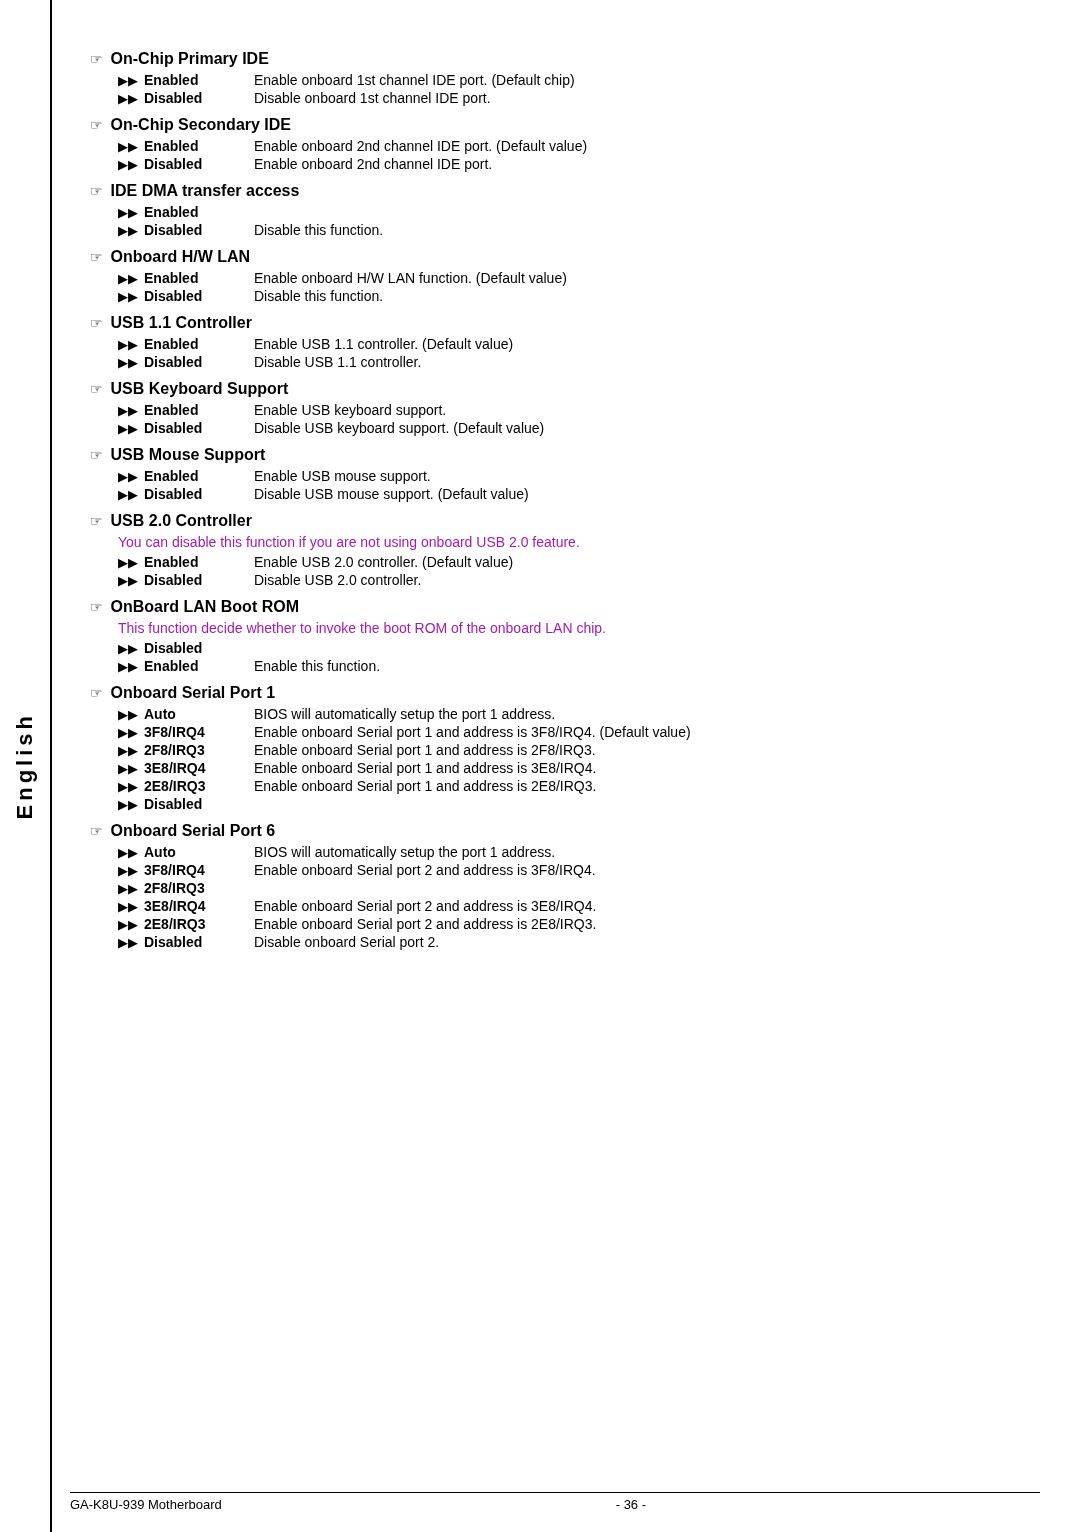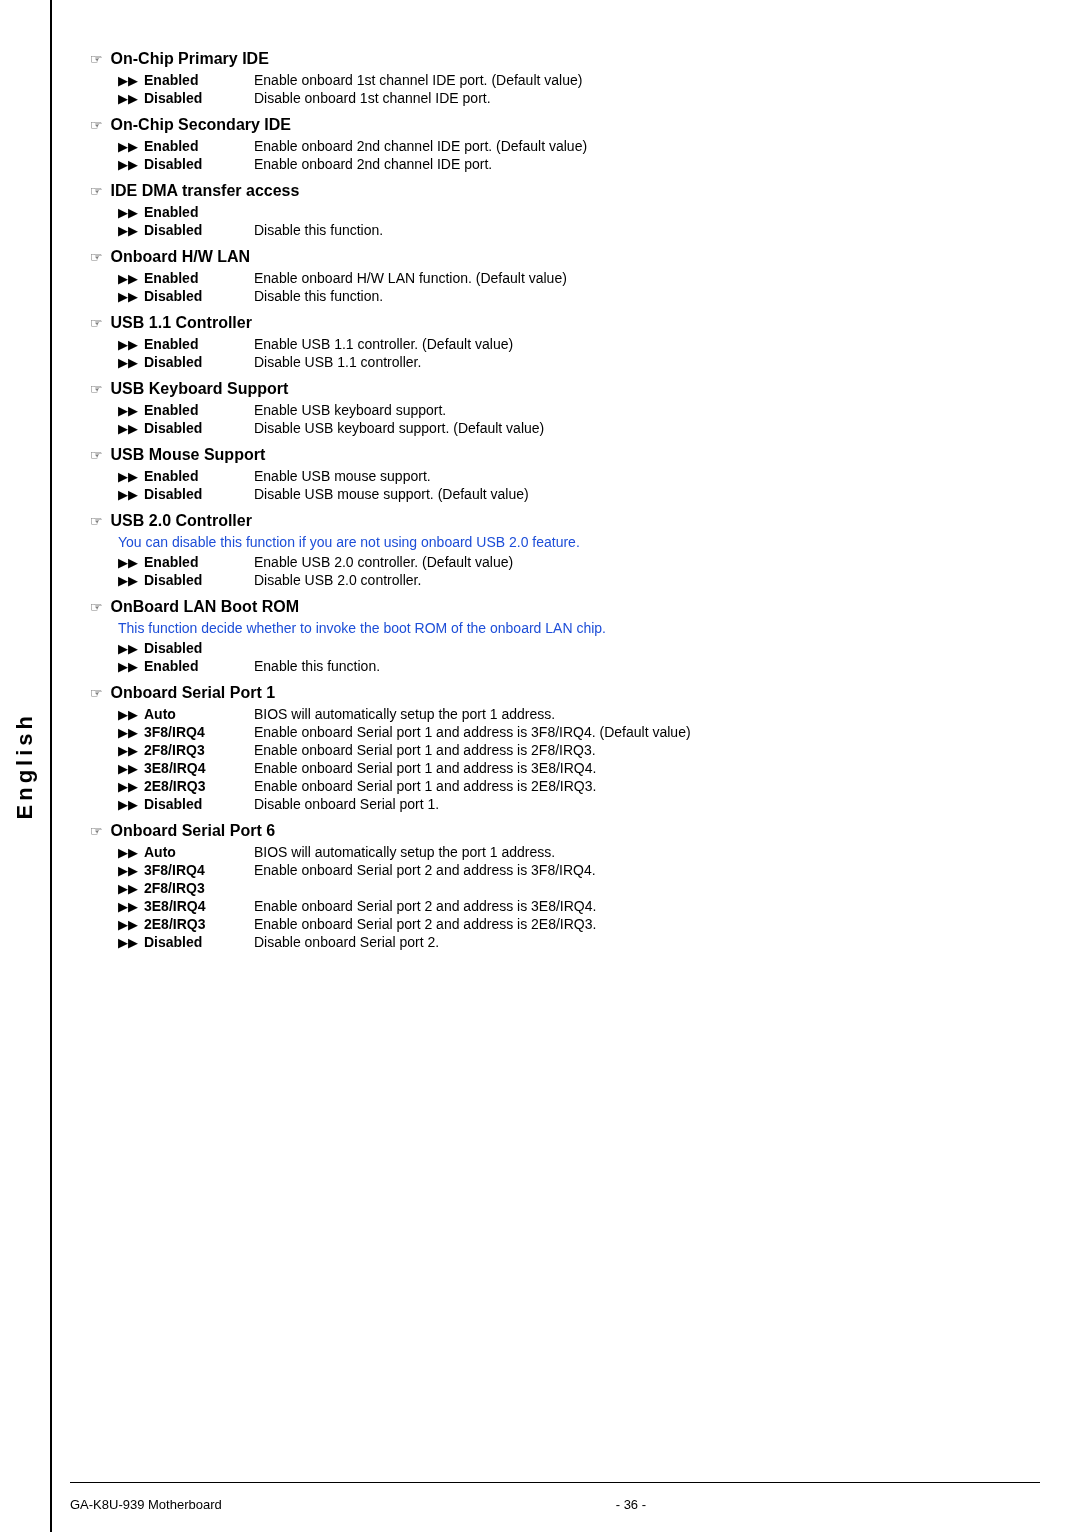--- a/index.html
+++ b/index.html
@@ -55,21 +55,21 @@
     .section-icon {
       font-size: 14px;
       margin-right: 8px;
       font-weight: normal;
     }
 
     .section-note {
       margin-left: 28px;
       margin-bottom: 4px;
       font-size: 14px;
-      color: #1d4ed8;
+      color: #a21caf;
     }
 
     .option-row {
       display: flex;
       align-items: flex-start;
       margin-left: 28px;
       margin-bottom: 2px;
     }
 
     .option-bullet {
@@ -93,41 +93,41 @@
 
     .footer {
       position: absolute;
       bottom: 20px;
       left: 70px;
       right: 40px;
       display: flex;
       justify-content: space-between;
       align-items: center;
       border-top: 1px solid #000;
-      padding-top: 14px;
+      padding-top: 4px;
       font-size: 13px;
     }
   </style>
 </head>
 <body>
 
 <div class="sidebar">
   <span class="sidebar-text">English</span>
 </div>
 
 <div class="main-content" id="sections-container">
 <div class="section">
       <div class="section-title">
         <span class="section-icon">☞</span>
         <span>On-Chip Primary IDE</span>
       </div>
       <div class="option-row">
         <span class="option-bullet">▶▶</span>
         <span class="option-label">Enabled</span>
-        <span class="option-desc">Enable onboard 1st channel IDE port. (Default value)</span>
+        <span class="option-desc">Enable onboard 1st channel IDE port. (Default chip)</span>
       </div>
       <div class="option-row">
         <span class="option-bullet">▶▶</span>
         <span class="option-label">Disabled</span>
         <span class="option-desc">Disable onboard 1st channel IDE port.</span>
       </div>
     </div>
     <div class="section">
       <div class="section-title">
         <span class="section-icon">☞</span>
@@ -282,21 +282,20 @@
         <span class="option-desc">Enable onboard Serial port 1 and address is 3E8/IRQ4.</span>
       </div>
       <div class="option-row">
         <span class="option-bullet">▶▶</span>
         <span class="option-label">2E8/IRQ3</span>
         <span class="option-desc">Enable onboard Serial port 1 and address is 2E8/IRQ3.</span>
       </div>
       <div class="option-row">
         <span class="option-bullet">▶▶</span>
         <span class="option-label">Disabled</span>
-        <span class="option-desc">Disable onboard Serial port 1.</span>
       </div>
     </div>
     <div class="section">
       <div class="section-title">
         <span class="section-icon">☞</span>
         <span>Onboard Serial Port 6</span>
       </div>
       <div class="option-row">
         <span class="option-bullet">▶▶</span>
         <span class="option-label">Auto</span>

